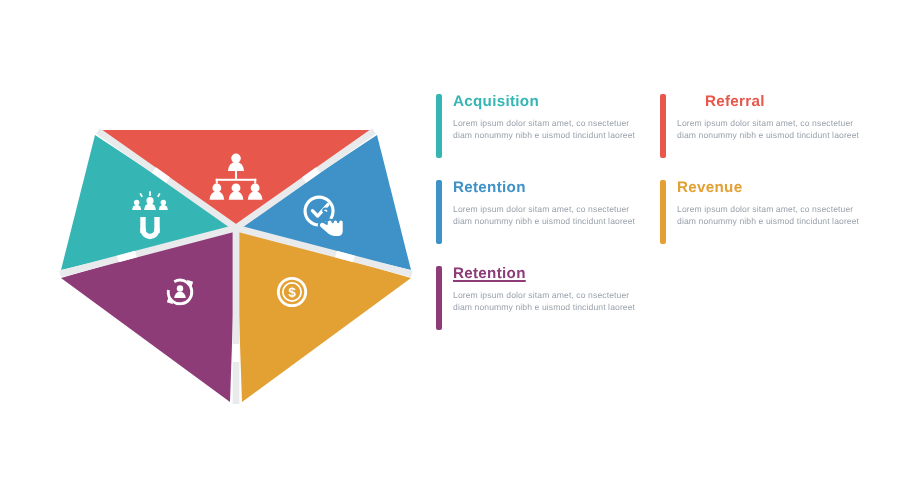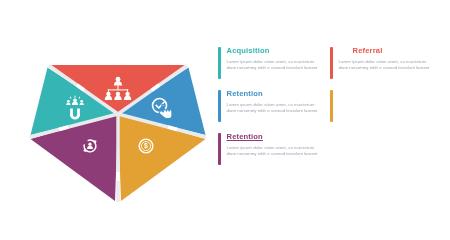--- a/index.html
+++ b/index.html
@@ -201,20 +201,24 @@
       <div class="desc-item">
         <div class="accent-bar" style="background:#3E92C8;"></div>
         <div class="desc-text">
           <div class="desc-title" style="color:#3E92C8;">Retention</div>
           <div class="desc-body">Lorem ipsum dolor sitam amet, co nsectetuer diam nonummy nibh e uismod tincidunt laoreet</div>
         </div>
       </div>
 
       <div class="desc-item">
         <div class="accent-bar" style="background:#E3A033;"></div>
+        <div class="desc-text">
+          <div class="desc-title" style="color:#E3A033;">Revenue</div>
+          <div class="desc-body">Lorem ipsum dolor sitam amet, co nsectetuer diam nonummy nibh e uismod tincidunt laoreet</div>
+        </div>
       </div>
 
       <div class="desc-item">
         <div class="accent-bar" style="background:#8D3C78;"></div>
         <div class="desc-text">
           <div class="desc-title" style="color:#8D3C78;text-decoration:underline;">Retention</div>
           <div class="desc-body">Lorem ipsum dolor sitam amet, co nsectetuer diam nonummy nibh e uismod tincidunt laoreet</div>
         </div>
       </div>
 

